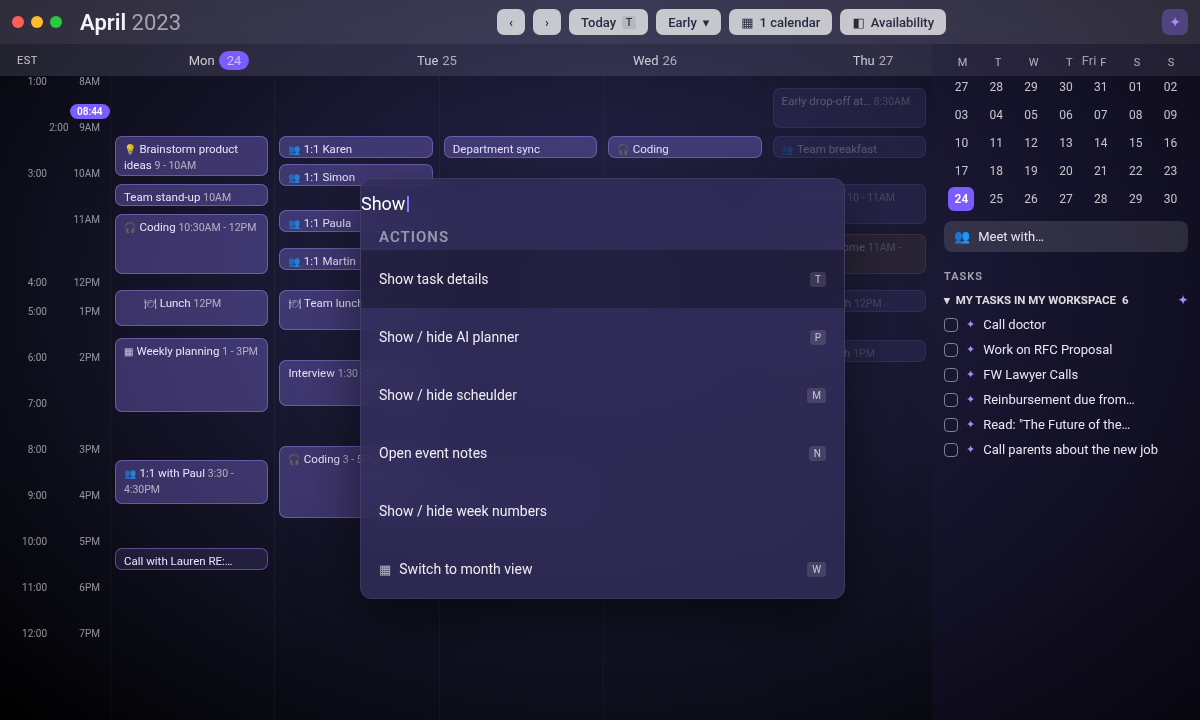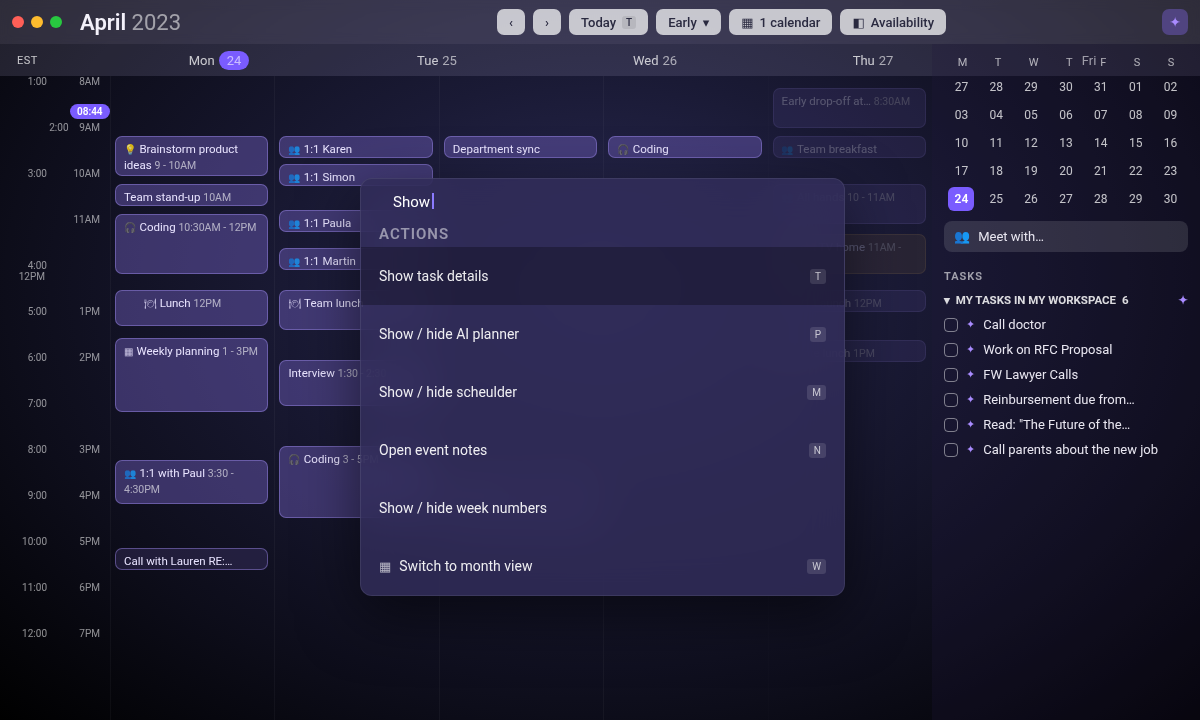--- a/index.html
+++ b/index.html
@@ -70,21 +70,21 @@
           color:rgba(255,255,255,.85);}
   .task{ margin-top:10px; display:flex; align-items:center; gap:8px; font-size:13px; cursor:pointer;}
   .task .cb{ width:14px;height:14px;border:1.5px solid rgba(255,255,255,.45);border-radius:4px;flex-shrink:0;}
   .task .bolt{ color:#a98bff; font-size:11px;}
 
   
   .cmd { position:absolute; left:360px; top:178px; width:485px;
          background:rgba(50,45,90,.82); backdrop-filter:blur(20px);
          border:1px solid rgba(255,255,255,.08); border-radius:12px;
          box-shadow:0 20px 60px rgba(0,0,0,.55); overflow:hidden; z-index:50;}
-  .cmd .inp{ padding:14px 32px 10px; font-size:15px; color:#fff; }
+  .cmd .inp{ padding:14px 0 10px; font-size:18px; color:#fff; }
   .cmd .inp::after{content:"";display:inline-block;width:1.5px;height:16px;background:#8b7bff;
                    vertical-align:-2px;margin-left:2px;animation:blink 1s infinite;}
   @keyframes blink{50%{opacity:0;}}
   .cmd .grp{ padding:4px 18px; font-size:15px; letter-spacing:1px; color:rgba(255,255,255,.5); font-weight:600;}
   .cmd .item{ padding:21px 18px; font-size:14px; display:flex; align-items:center;
               justify-content:space-between; cursor:pointer; color:rgba(255,255,255,.92);}
   .cmd .item.hl{ background:rgba(0,0,0,.28);}
   .cmd .item .k{ font-size:10px; background:rgba(255,255,255,.12); padding:2px 5px; border-radius:3px;
                  color:rgba(255,255,255,.7);}
   .cmd .item .ic{ margin-right:8px; opacity:.7; font-size:13px;}
@@ -149,21 +149,21 @@
         <div class="loc">9AM</div>
       </div>
       <div class="timerow" style="top: 92px;">
         <div class="utc">3:00</div>
         <div class="loc">10AM</div>
       </div>
       <div class="timerow" style="top: 138px;">
         <div class="utc"></div>
         <div class="loc">11AM</div>
       </div>
-      <div class="timerow" style="top: 184px; flex-direction: column;">
+      <div class="timerow" style="top: 201px;">
         <div class="utc">4:00</div>
         <div class="loc">12PM</div>
       </div>
       <div class="timerow" style="top: 230px;">
         <div class="utc">5:00</div>
         <div class="loc">1PM</div>
       </div>
       <div class="timerow" style="top: 276px;">
         <div class="utc">6:00</div>
         <div class="loc">2PM</div>

